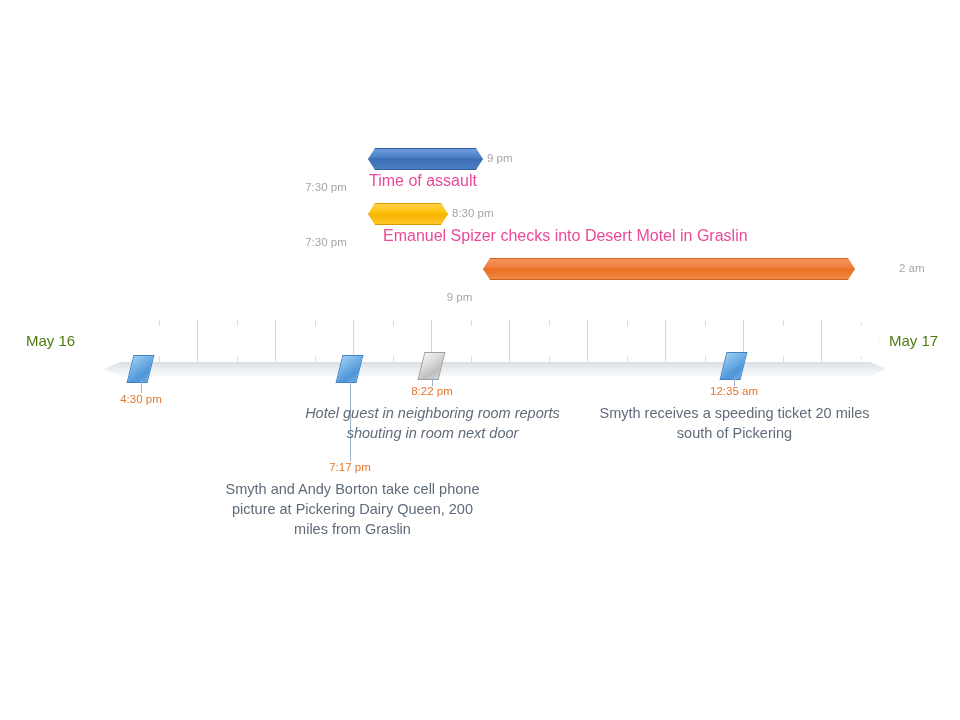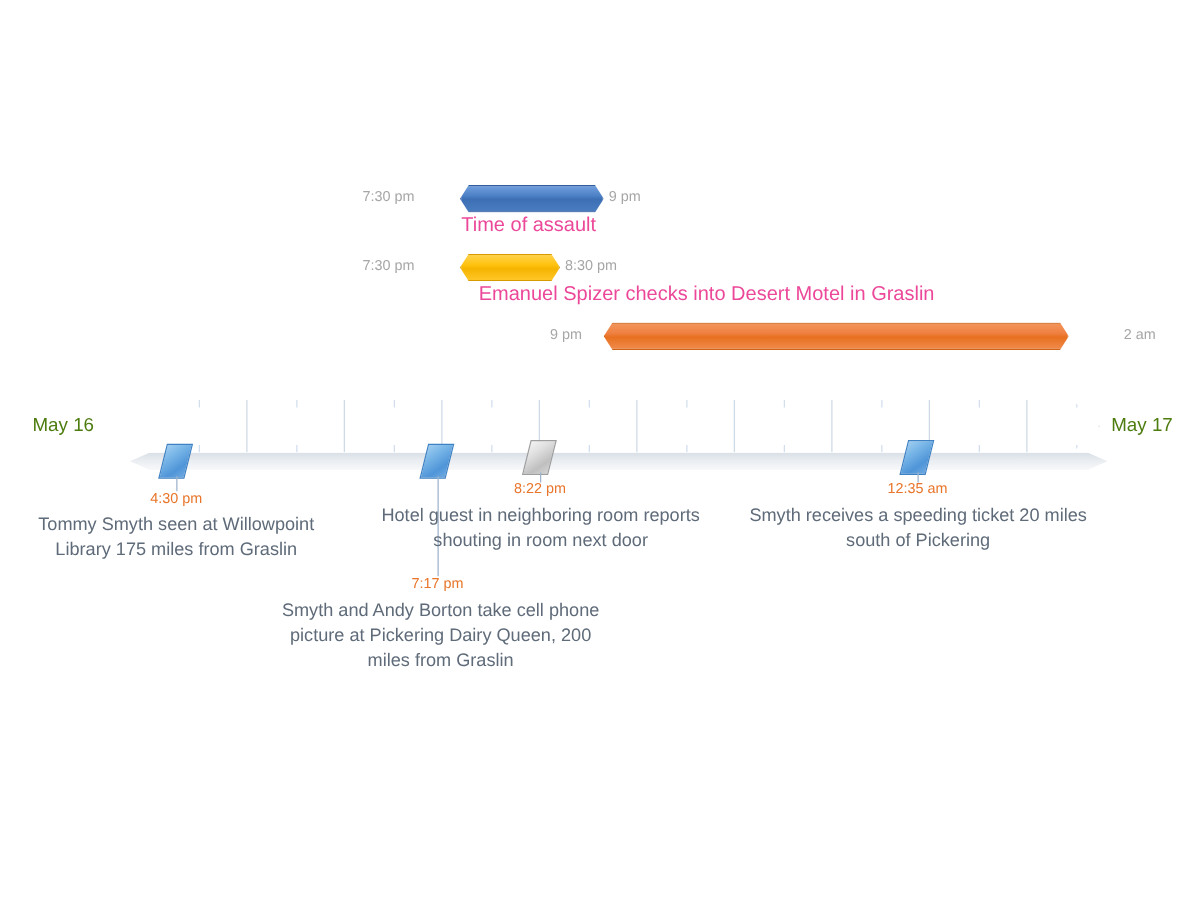--- a/index.html
+++ b/index.html
@@ -45,21 +45,21 @@
     border: 1px solid #cf6316;
   }
   .dur-time {
     position: absolute;
     top: 2px;
     font-size: 11.5px;
     color: #a6a6a6;
     white-space: nowrap;
     line-height: 17px;
   }
-  .dur-time.left  { text-align: left; }
+  .dur-time.left  { text-align: center; margin-top: 29px; }
   .dur-time.right { text-align: left; }
   .dur-label {
     position: absolute;
     font-size: 16px;
     color: #ec4899;
     white-space: nowrap;
     line-height: 18px;
   }
 
   
@@ -253,35 +253,34 @@
       <div class="tick top" style="left:763px;"></div>
       <div class="tick bottom" style="left:763px;"></div>
     </div>
   </div>
 
   <div style="position:absolute; left:130px; top:355px; width:21px; height:28px;">
     <div class="milestone blue"></div>
   </div>
   <div class="ms-stem" style="left:141px; top:381px; height:12px;"></div>
   <div class="ms-time" style="left:81px; top:391px; width:120px;">4:30 pm</div>
-  <div class="ms-desc" style="left:21px; top:410px; width:240px;">Tommy Smyth seen at Willowpoint Library 175 miles from Graslin</div>
 
   <div style="position:absolute; left:339px; top:355px; width:21px; height:28px;">
     <div class="milestone blue"></div>
   </div>
   <div class="ms-stem" style="left:350px; top:381px; height:80px;"></div>
   <div class="ms-time" style="left:290px; top:459px; width:120px;">7:17 pm</div>
   <div class="ms-desc" style="left:215px; top:479px; width:275px;">Smyth and Andy Borton take cell phone picture at Pickering Dairy Queen, 200 miles from Graslin</div>
 
   <div style="position:absolute; left:421px; top:352px; width:21px; height:28px;">
     <div class="milestone silver"></div>
   </div>
   <div class="ms-stem" style="left:432px; top:378px; height:8px;"></div>
   <div class="ms-time" style="left:372px; top:383px; width:120px;">8:22 pm</div>
-  <div class="ms-desc" style="left:295px; top:403px; width:275px;">Hotel guest in neighboring room reports shouting  in room next door</div>
+  <div class="ms-desc" style="left:295px; top:403px; width:275px;font-style:italic;">Hotel guest in neighboring room reports shouting  in room next door</div>
 
   <div style="position:absolute; left:723px; top:352px; width:21px; height:28px;">
     <div class="milestone blue"></div>
   </div>
   <div class="ms-stem" style="left:734px; top:378px; height:8px;"></div>
   <div class="ms-time" style="left:674px; top:383px; width:120px;">12:35 am</div>
   <div class="ms-desc" style="left:592px; top:403px; width:285px;">Smyth receives a speeding ticket 20 miles south of Pickering</div>
 
 </div>
 

